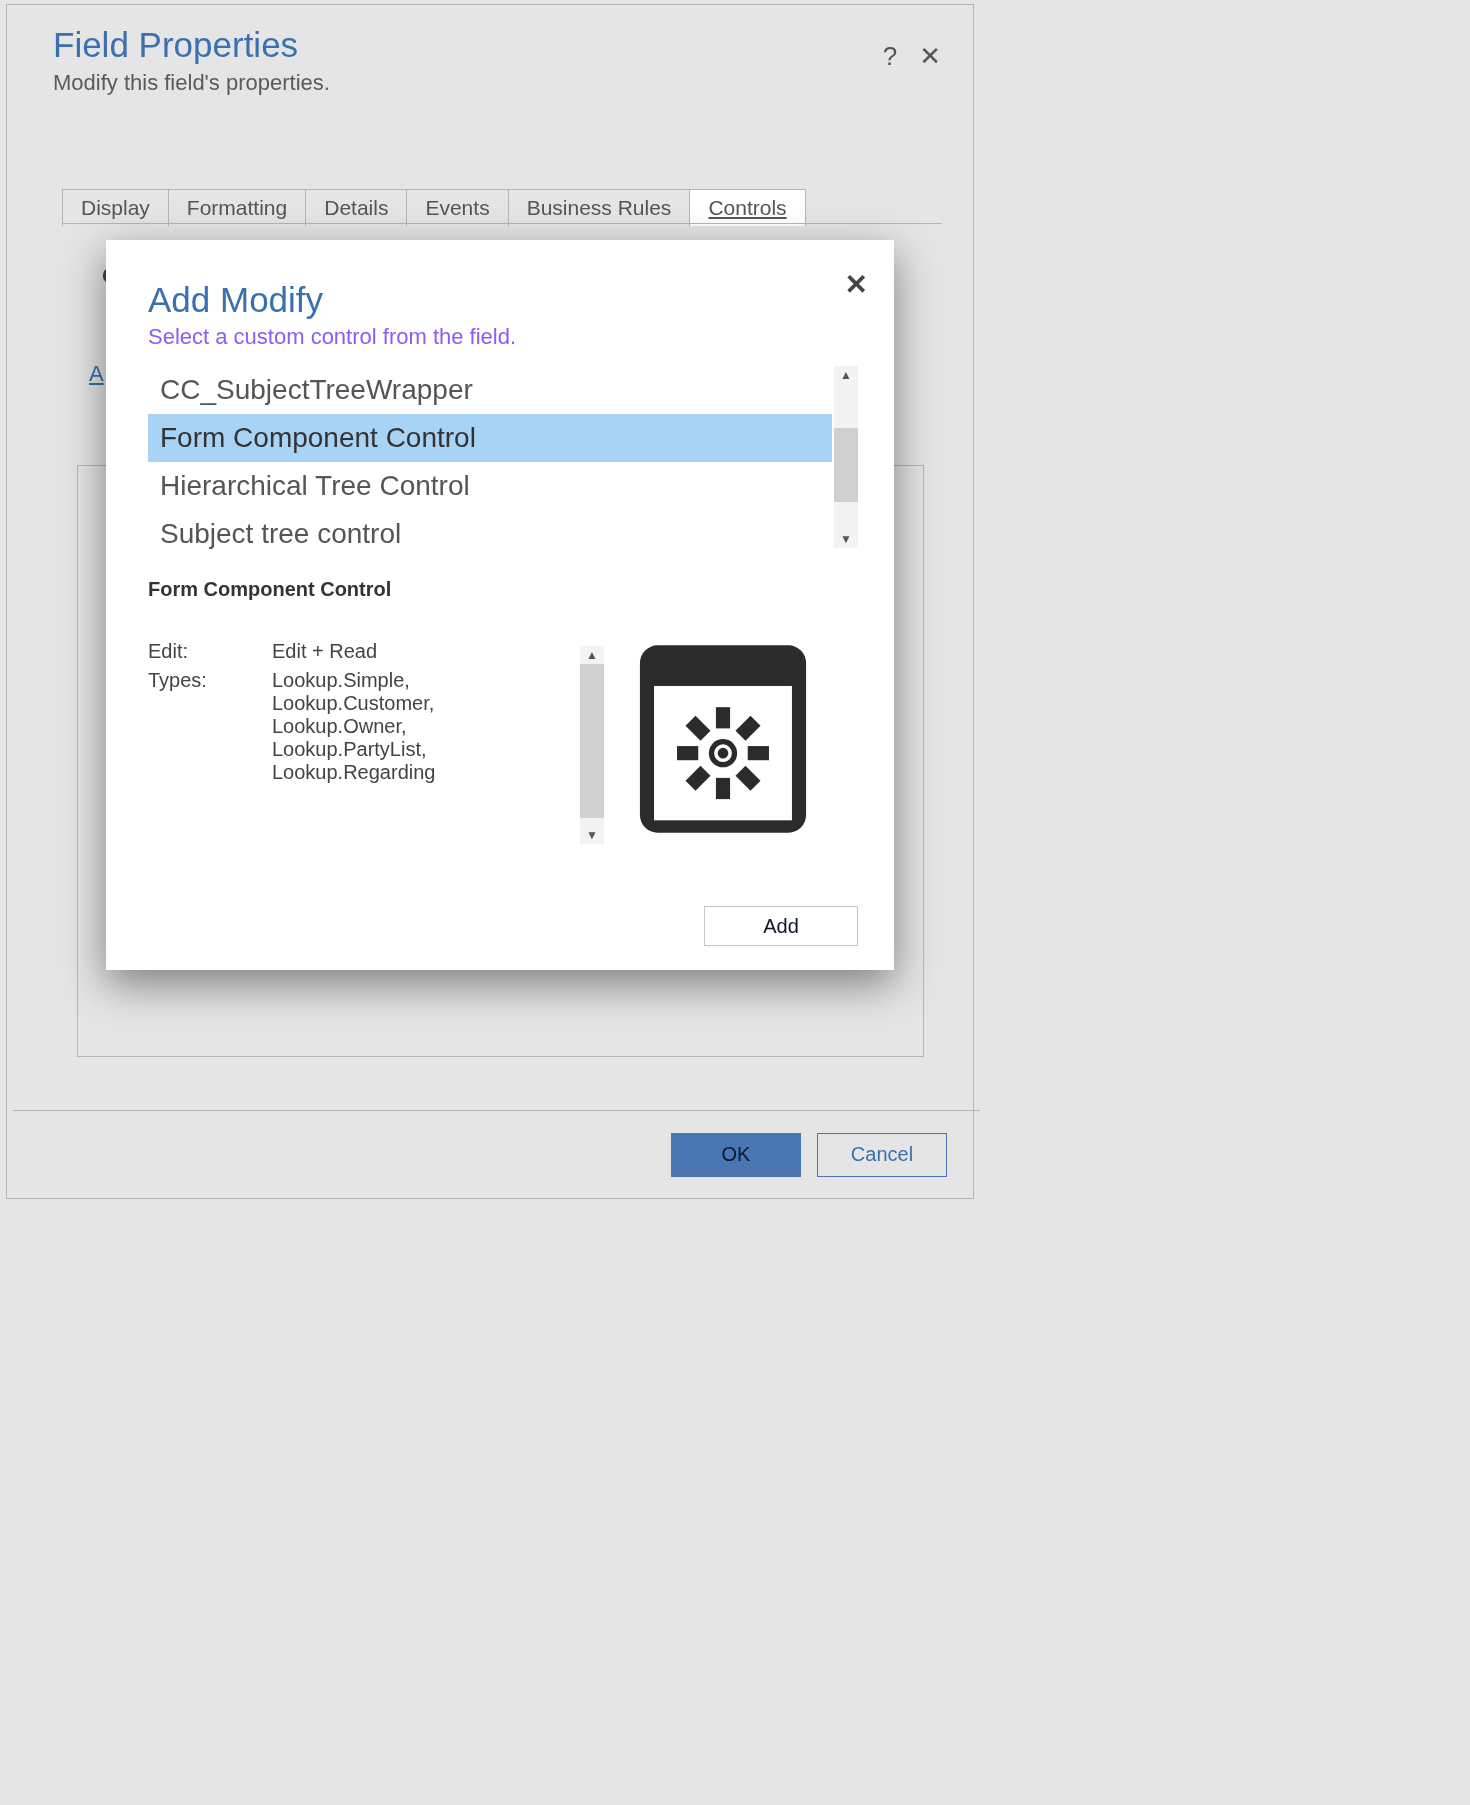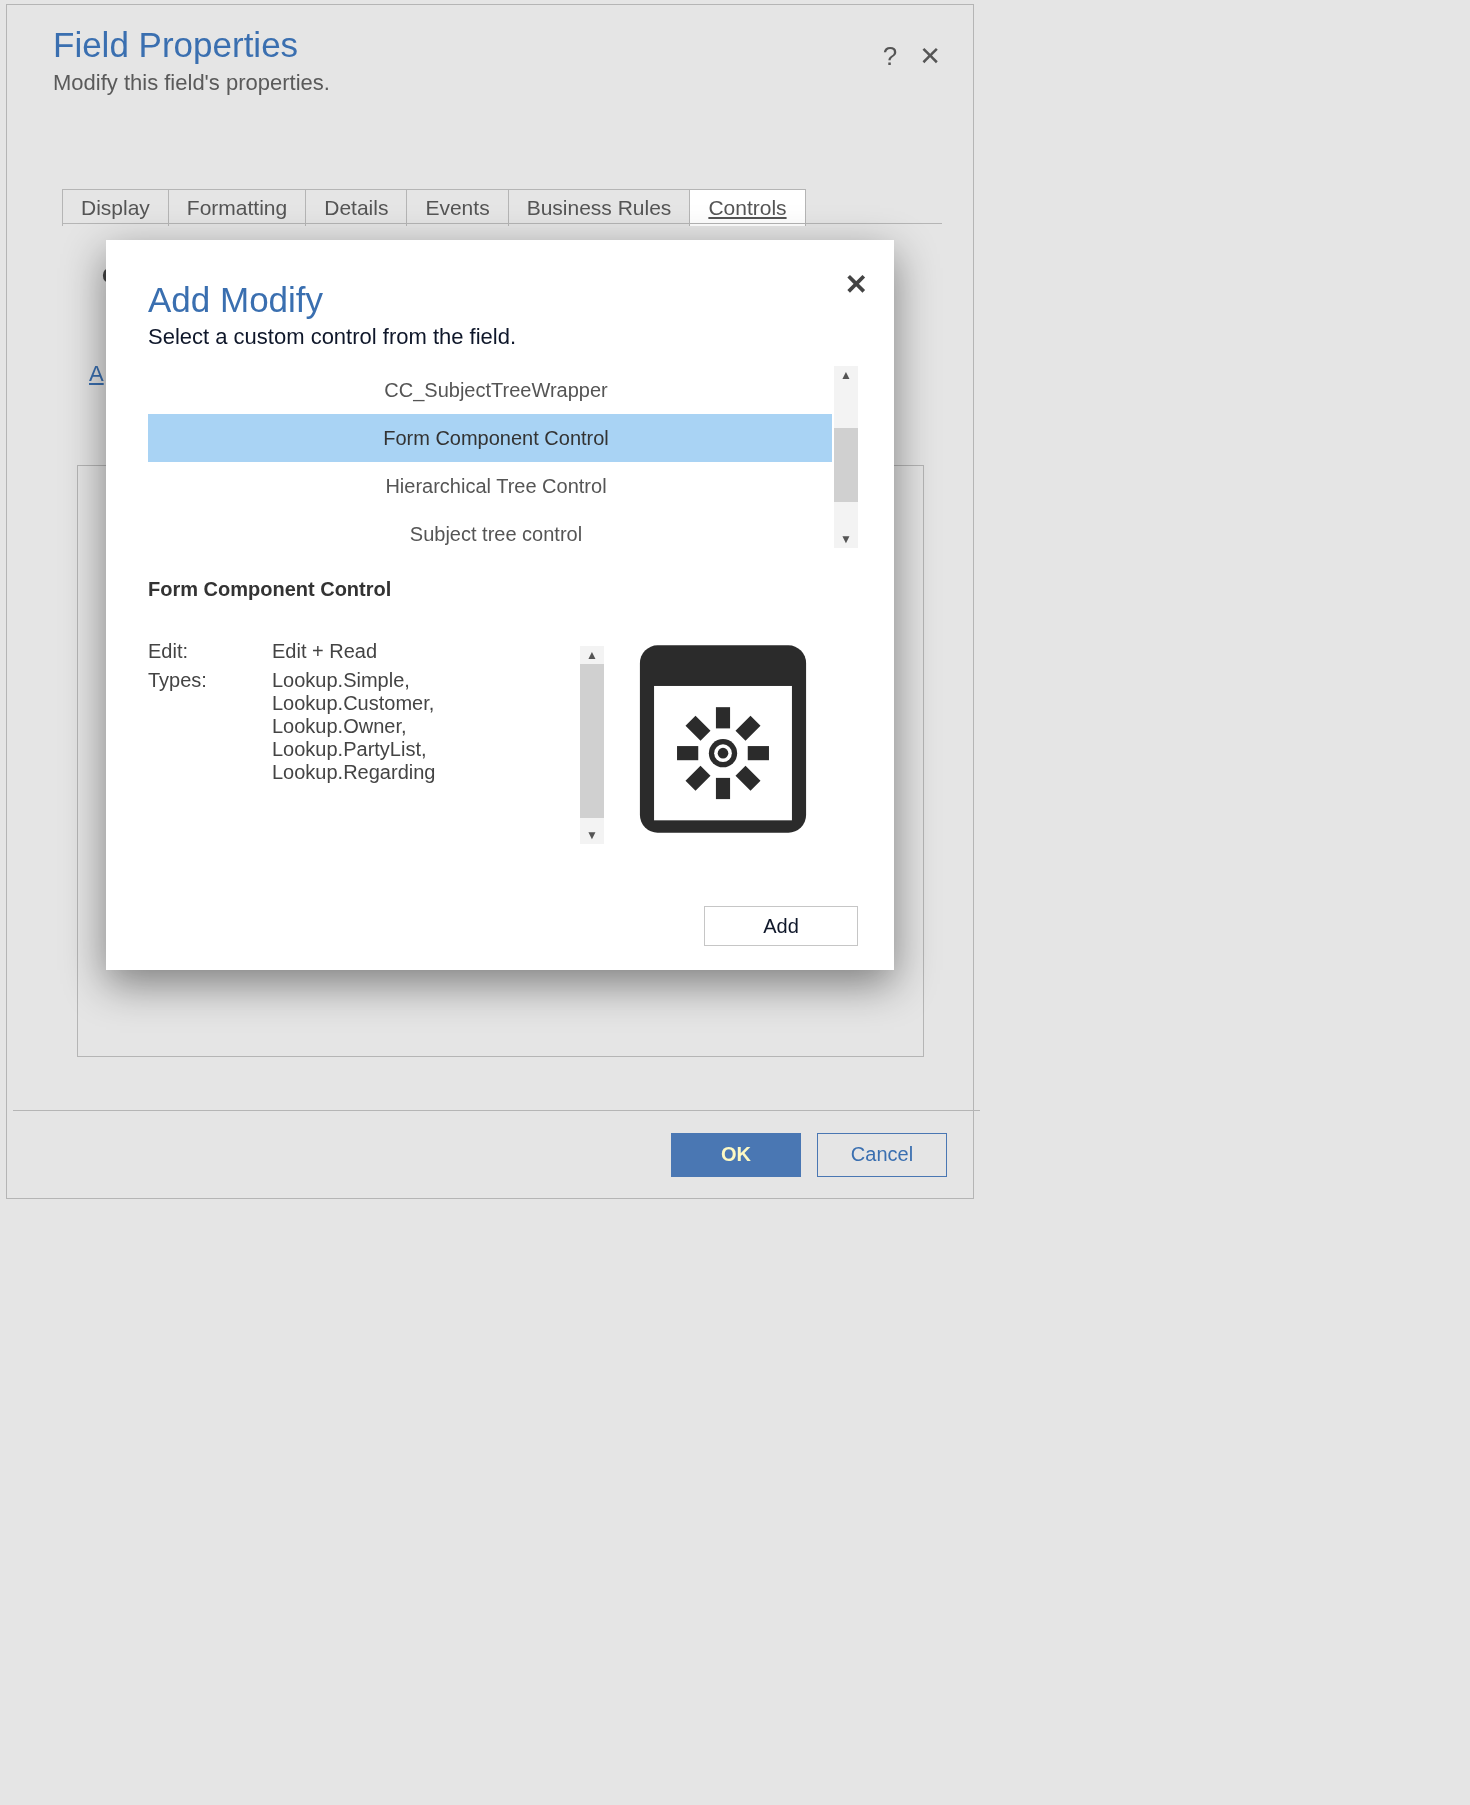--- a/index.html
+++ b/index.html
@@ -84,55 +84,54 @@
     display:flex; justify-content:flex-end; align-items:center;
     gap:16px; padding-right:34px;
   }
   .btn {
     min-width:130px; height:44px;
     font-size:20px;
     display:flex; align-items:center; justify-content:center;
     cursor:pointer;
     border:1px solid #4a77b3;
   }
-  .btn.primary { background:#4a77b3; color:#fef9c3;font-weight:bold; }
+  .btn.primary { background:#4a77b3; color:#0f172a; }
   .btn.secondary { background:#e5e5e5; color:#3a6fb0; }
 
   
   .modal {
     position:absolute;
     left:106px; top:240px;
     width:788px; height:730px;
     background:#fff;
     box-shadow:0 14px 40px rgba(0,0,0,0.45);
     padding:40px 36px 24px 42px;
   }
   .modal-close {
     position:absolute; top:28px; right:26px;
     font-size:28px; color:#444; cursor:pointer; font-weight:700;
   }
   .modal-title { color:#3a6fb0; font-size:35px; font-weight:400; }
-  .modal-sub   { color:#0f172a; font-size:22px; margin-top:4px; }
+  .modal-sub   { color:#8b5cf6; font-size:22px; margin-top:4px; }
 
   .control-list-wrap {
     position:relative;
     margin-top:16px;
     height:190px;
   }
   .control-list {
     position:absolute; left:0; top:0;
     width:684px; height:100%;
   }
   .list-item {
     height:48px; line-height:48px;
     padding-left:12px;
     color:#555;
-    font-size:20px;
-    cursor:pointer;
-    text-align:center;
+    font-size:28px;
+    cursor:pointer;
   }
   .list-item.selected { background:#a9d3f4; color:#333; }
 
   .list-scroll {
     position:absolute; top:0; right:0;
     width:24px; height:182px;
     background:#f3f3f3;
     display:flex; flex-direction:column; justify-content:space-between;
   }
   .scroll-btn {

